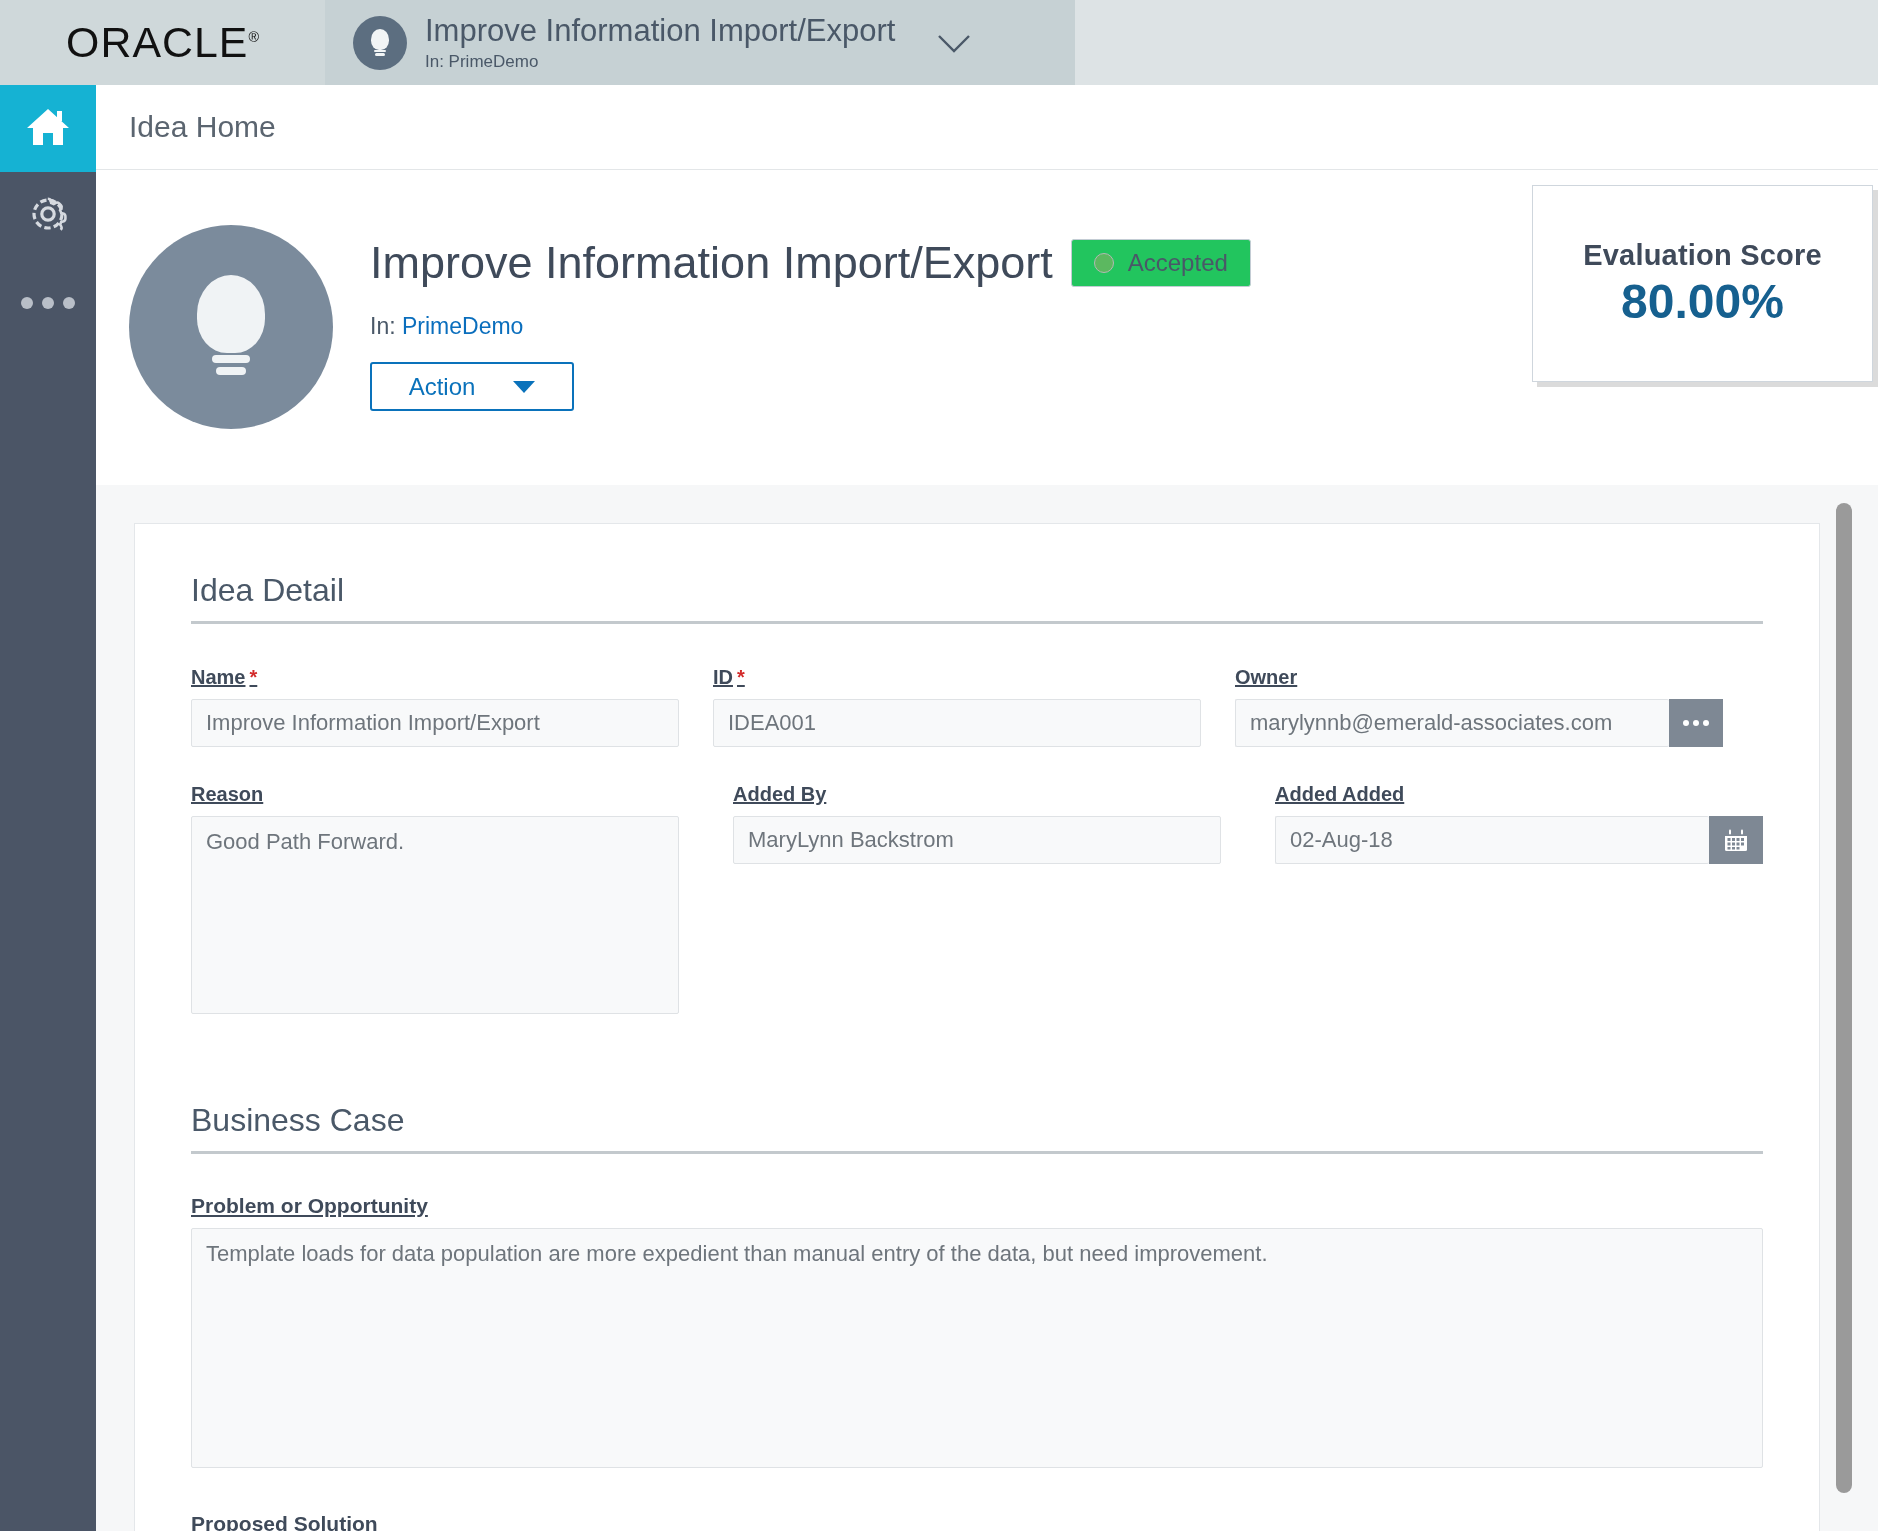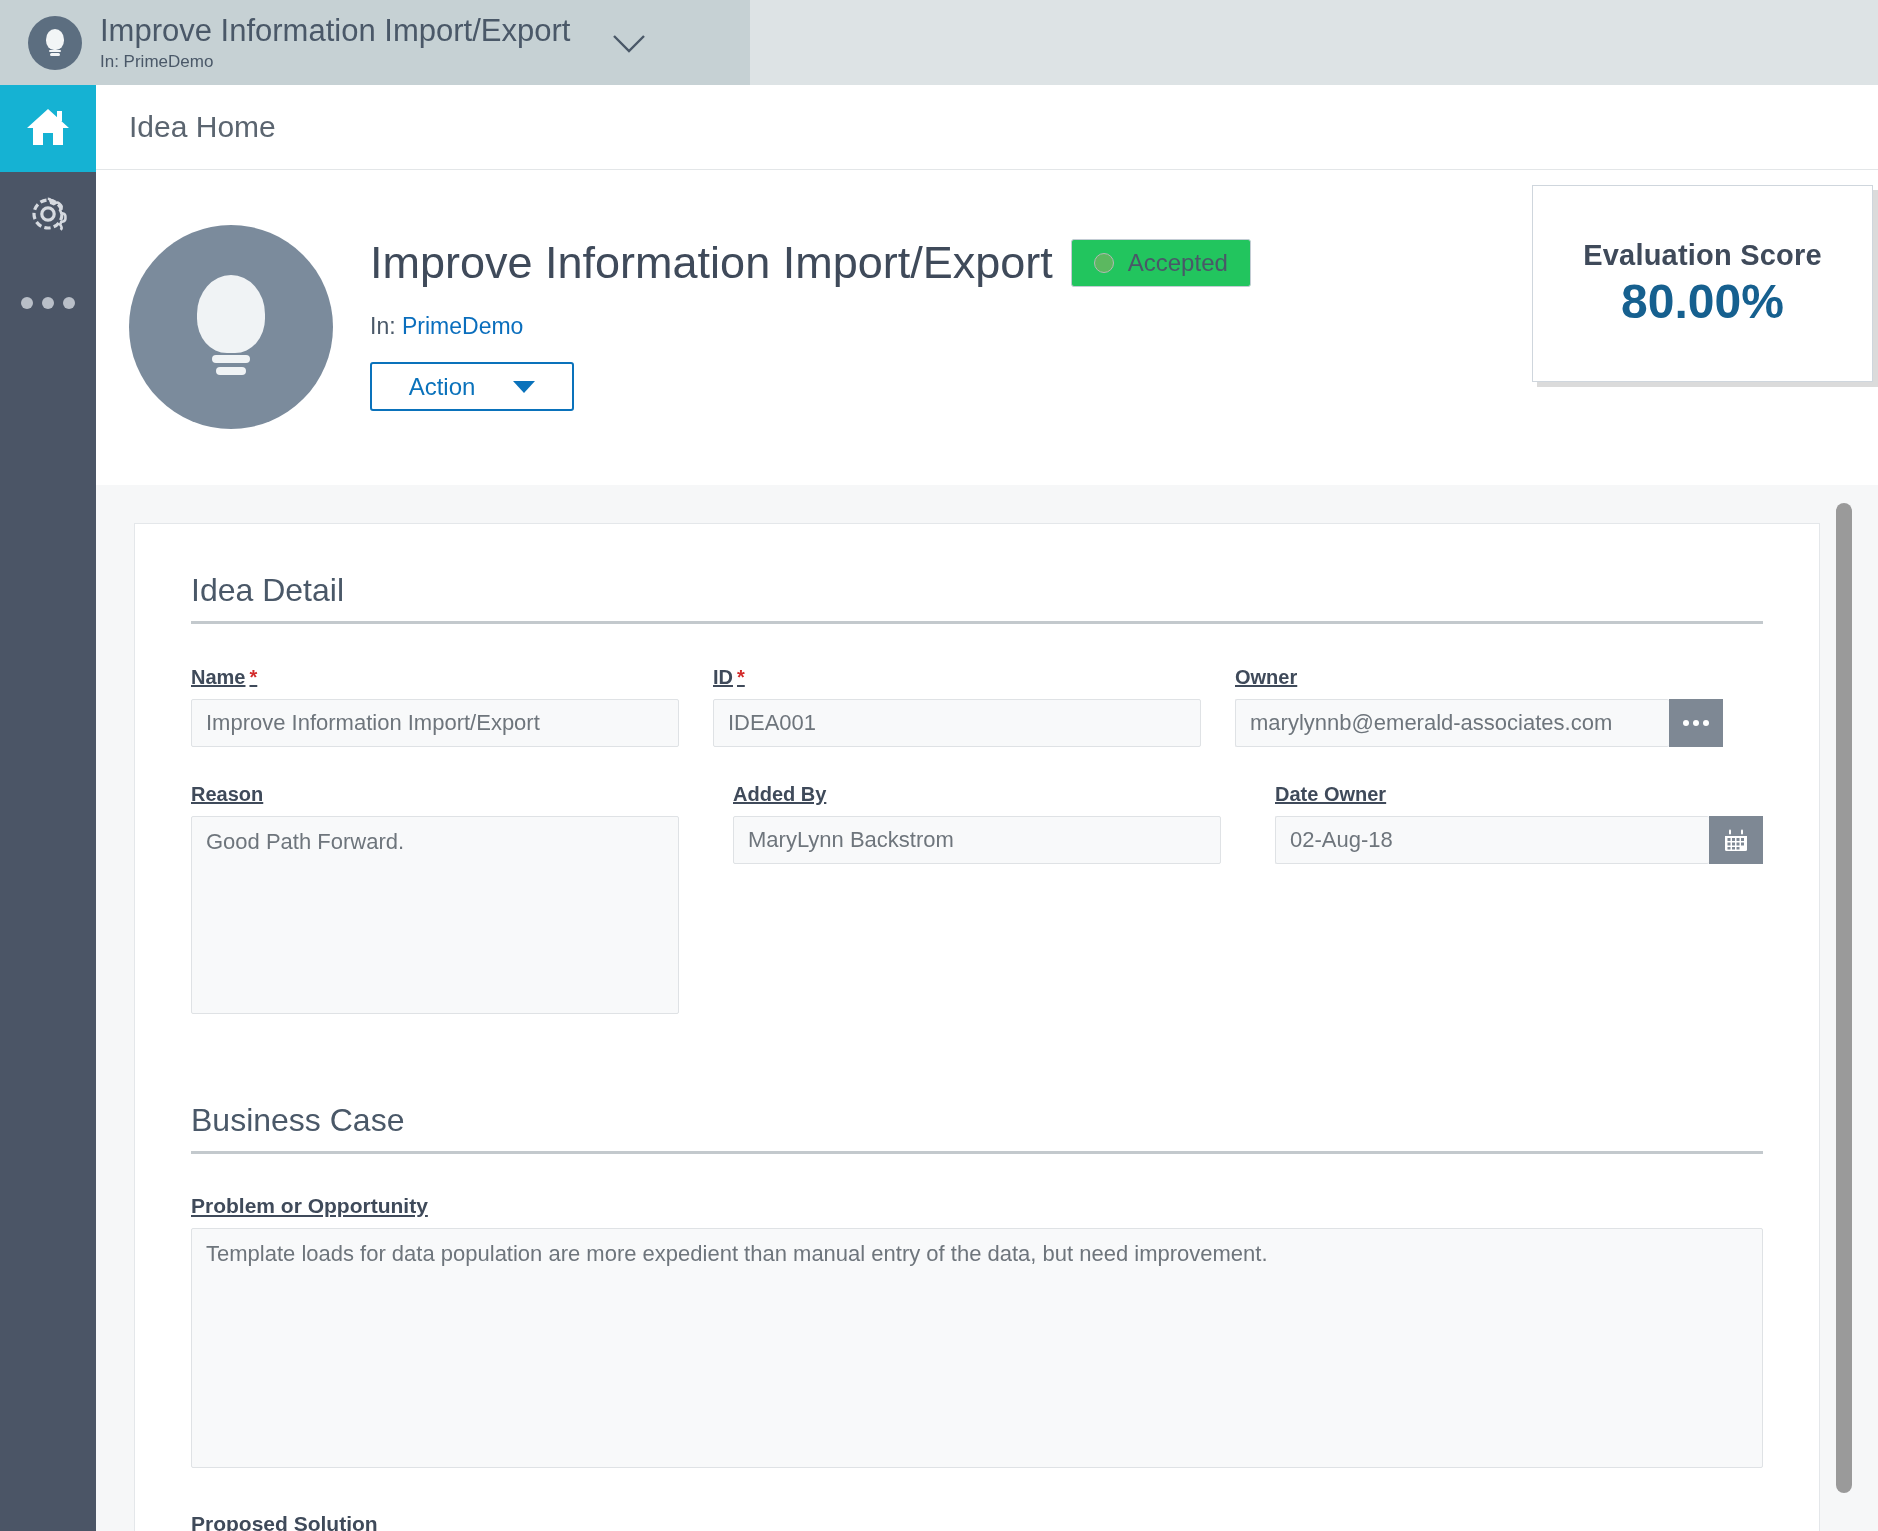--- a/index.html
+++ b/index.html
@@ -217,20 +217,23 @@
   .scroll-track-bg {
     position: absolute; top: 0; right: 0; width: 68px; height: 1046px;
     background: #f6f7f8;
   }
   .cal-ico { display: block; }
 </style>
 </head>
 <body>
 
 <div class="topbar">
+  <div class="brand-zone">
+    <div class="oracle-logo"><span>ORACLE</span><span class="reg">®</span></div>
+  </div>
   <div class="ctx-chip">
     <div class="ctx-avatar">
       <div class="bulb-sm">
           <div class="glass"></div>
           <div class="b1"></div>
           <div class="b2"></div>
         </div>
     </div>
     <div class="ctx-text">
       <div class="ctx-title">Improve Information Import/Export</div>
@@ -345,21 +348,21 @@
       <div class="fields-row2">
         <div class="fcol">
           <label class="flabel"><span>Reason</span></label>
           <textarea class="ftextarea" readonly="" placeholder="Good Path Forward." style=""></textarea>
         </div>
         <div class="fcol">
           <label class="flabel"><span>Added By</span></label>
           <input class="finput" type="text" readonly="" placeholder="MaryLynn Backstrom" style="">
         </div>
         <div class="fcol">
-          <label class="flabel"><span>Date Owner</span></label>
+          <label class="flabel"><span>Added Added</span></label>
           <div class="input-with-btn">
             <input class="finput" type="text" readonly="" placeholder="02-Aug-18" style="">
             <div class="side-btn">
               <svg class="cal-ico" width="26" height="26" viewBox="0 0 26 26">
                 <rect x="2" y="5" width="22" height="19" rx="1.5" fill="#ffffff"></rect>
                 <rect x="2" y="5" width="22" height="4" fill="#7e8894"></rect>
                 <rect x="6" y="2.5" width="2" height="5" rx="1" fill="#ffffff"></rect>
                 <rect x="18" y="2.5" width="2" height="5" rx="1" fill="#ffffff"></rect>
                 <g fill="#7e8894">
                   <rect x="4.5" y="11" width="3" height="3"></rect>

